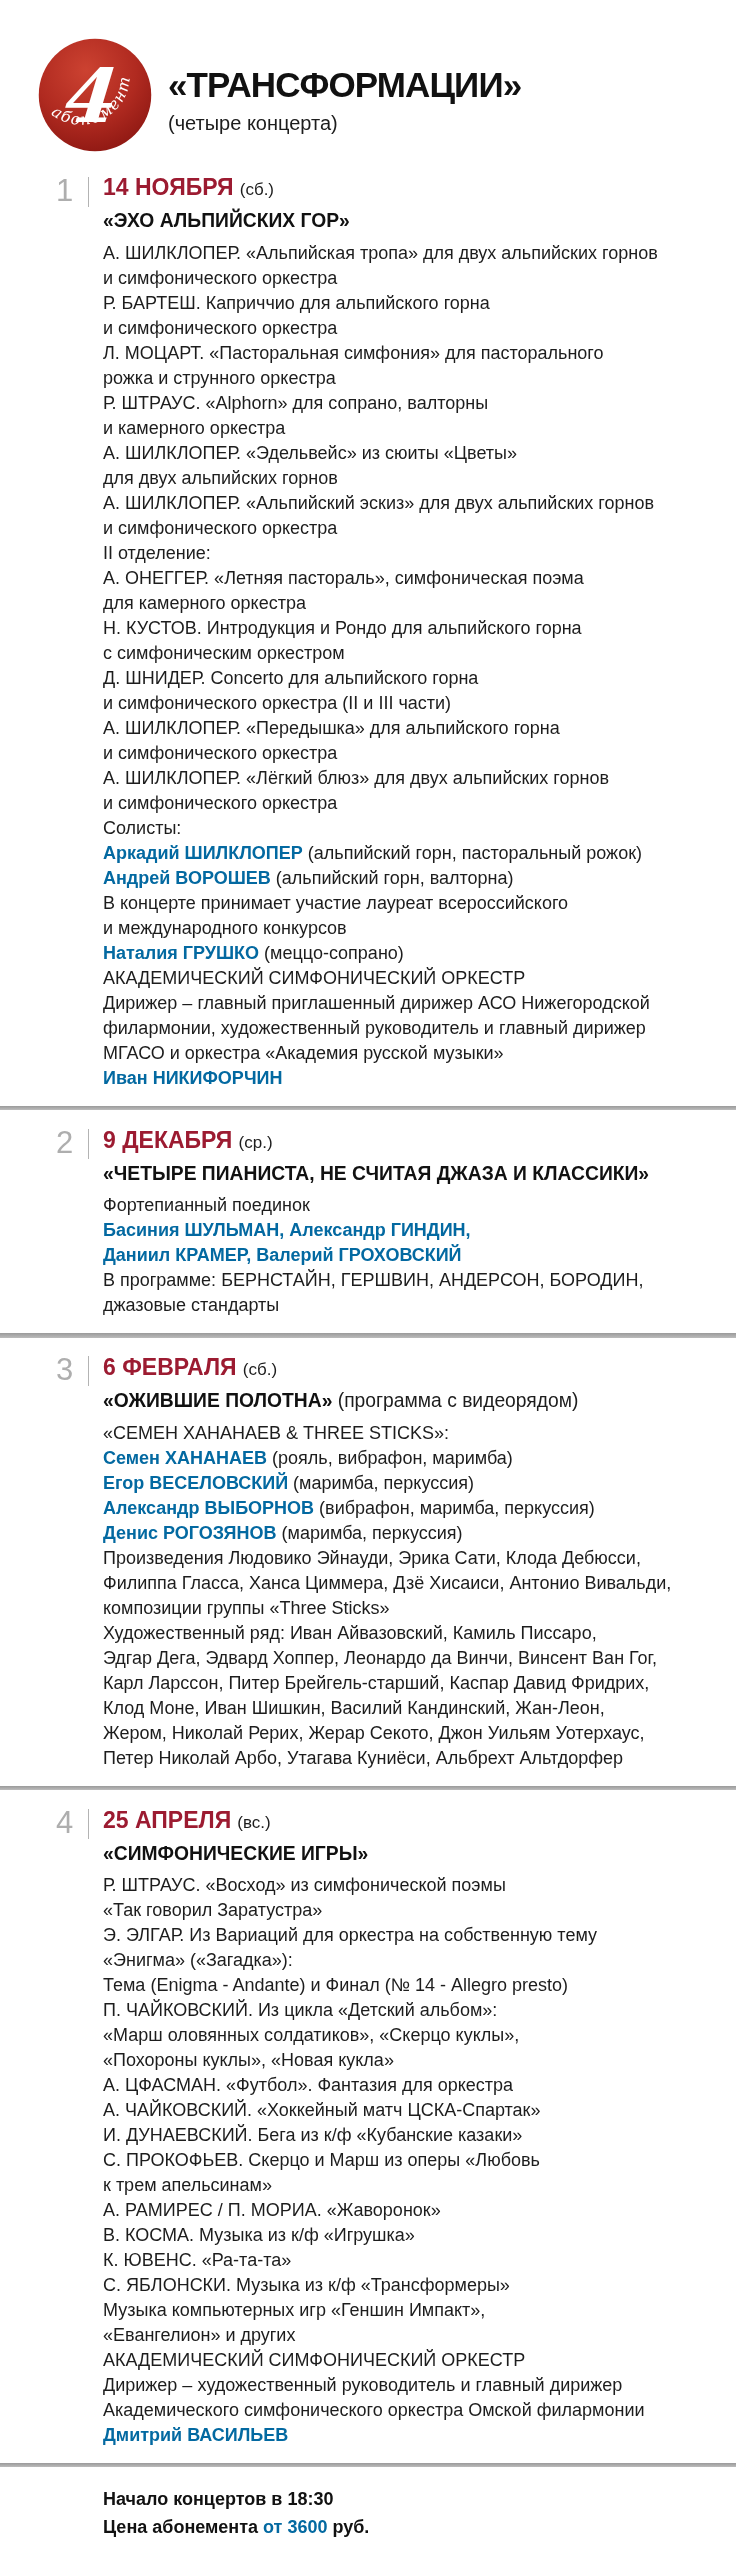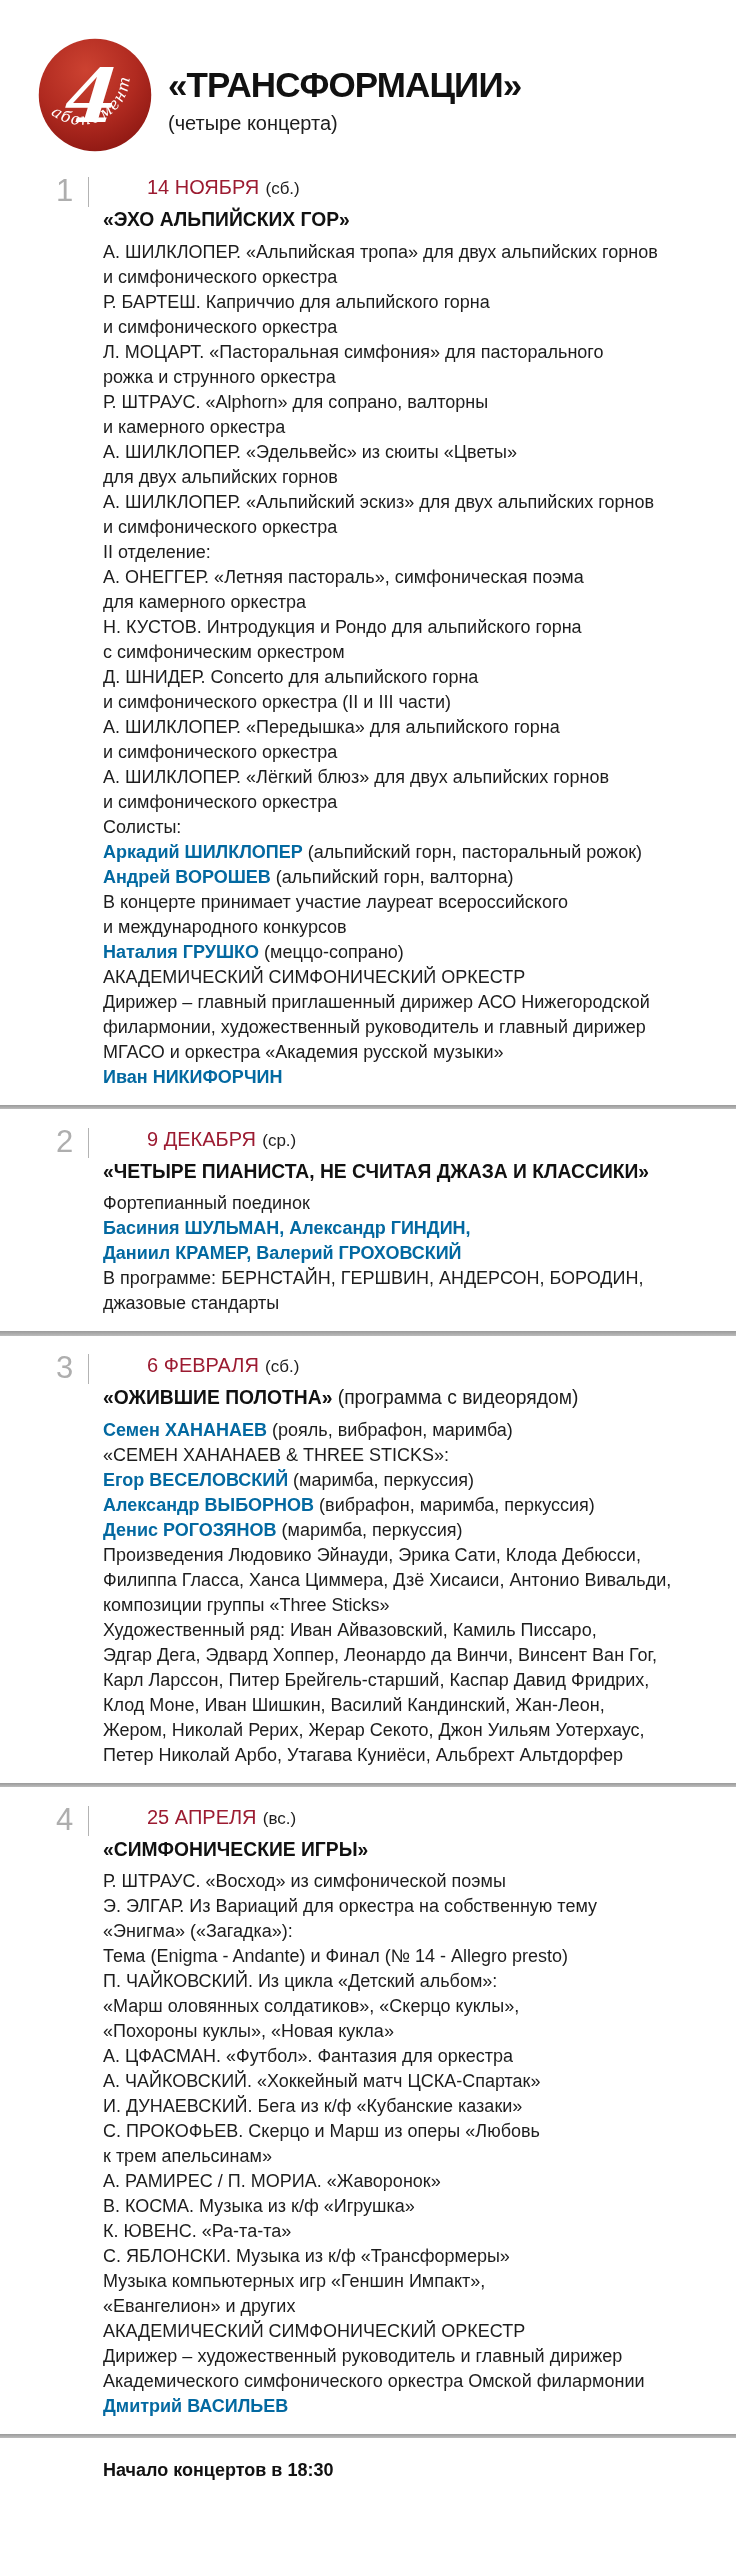--- a/index.html
+++ b/index.html
@@ -14,21 +14,21 @@
   .header-text{margin-left:15px;padding-top:30px;}
   .page-title{font-size:35px;font-weight:bold;letter-spacing:-0.9px;margin:0;line-height:1.05;color:#111;}
   .page-subtitle{font-size:20px;margin-top:8.7px;color:#1d1d1d;}
   
   main{margin-top:22.4px;}
   .concert{position:relative;padding-left:103px;}
   .numcol{position:absolute;left:56px;top:1.2px;display:flex;}
   .num{font-size:31px;line-height:27.4px;color:#aeaeae;font-weight:normal;}
   .bar{width:1.9px;height:30px;background:#b3b3b3;margin-left:14.3px;}
   .dateline{line-height:25px;white-space:nowrap;}
-  .date{font-size:20px;font-weight:normal;color:#9c1b31;margin-left:44px;}
+  .date{font-size:23px;font-weight:bold;color:#9c1b31;}
   .weekday{font-size:17px;color:#1d1d1d;margin-left:6.2px;font-weight:normal;}
   .ptitle{font-size:19.3px;font-weight:bold;margin-top:5px;line-height:24px;white-space:nowrap;color:#111;}
   .tnote{font-weight:normal;color:#1d1d1d;}
   .lines{margin-top:7.5px;}
   .line{font-size:18px;line-height:25px;white-space:nowrap;}
   .red{color:#0369a1;font-weight:bold;}
   .divider{height:4.4px;background:linear-gradient(#9a9a9a,#bcbcbc);margin:15px 0 17.5px 0;width:100%;}
   
   footer{padding-left:103px;padding-bottom:25px;}
   .fline{font-size:18px;font-weight:bold;line-height:28px;white-space:nowrap;color:#111;}
@@ -126,22 +126,22 @@
     <div class="divider"></div>
     <section class="concert">
       <div class="numcol">
         <div class="num">3</div>
         <div class="bar"></div>
       </div>
       <div class="content">
         <div class="dateline"><span class="date">6 ФЕВРАЛЯ</span><span class="weekday">(сб.)</span></div>
         <div class="ptitle"><span>«ОЖИВШИЕ ПОЛОТНА» </span><span class="tnote">(программа с видеорядом)</span></div>
         <div class="lines">
+          <div class="line"><span>«СЕМЕН ХАНАНАЕВ &amp; THREE STICKS»:</span></div>
           <div class="line"><span class="red">Семен ХАНАНАЕВ </span><span>(рояль, вибрафон, маримба)</span></div>
-          <div class="line"><span>«СЕМЕН ХАНАНАЕВ &amp; THREE STICKS»:</span></div>
           <div class="line"><span class="red">Егор ВЕСЕЛОВСКИЙ </span><span>(маримба, перкуссия)</span></div>
           <div class="line"><span class="red">Александр ВЫБОРНОВ </span><span>(вибрафон, маримба, перкуссия)</span></div>
           <div class="line"><span class="red">Денис РОГОЗЯНОВ </span><span>(маримба, перкуссия)</span></div>
           <div class="line"><span>Произведения Людовико Эйнауди, Эрика Сати, Клода Дебюсси,</span></div>
           <div class="line"><span>Филиппа Гласса, Ханса Циммера, Дзё Хисаиси, Антонио Вивальди,</span></div>
           <div class="line"><span>композиции группы «Three Sticks»</span></div>
           <div class="line"><span>Художественный ряд: Иван Айвазовский, Камиль Писсаро,</span></div>
           <div class="line"><span>Эдгар Дега, Эдвард Хоппер, Леонардо да Винчи, Винсент Ван Гог,</span></div>
           <div class="line"><span>Карл Ларссон, Питер Брейгель-старший, Каспар Давид Фридрих,</span></div>
           <div class="line"><span>Клод Моне, Иван Шишкин, Василий Кандинский, Жан-Леон,</span></div>
@@ -154,20 +154,21 @@
     <section class="concert">
       <div class="numcol">
         <div class="num">4</div>
         <div class="bar"></div>
       </div>
       <div class="content">
         <div class="dateline"><span class="date">25 АПРЕЛЯ</span><span class="weekday">(вс.)</span></div>
         <div class="ptitle"><span>«СИМФОНИЧЕСКИЕ ИГРЫ»</span></div>
         <div class="lines">
           <div class="line"><span>Р. ШТРАУС. «Восход» из симфонической поэмы</span></div>
+          <div class="line"><span>«Так говорил Заратустра»</span></div>
           <div class="line"><span>Э. ЭЛГАР. Из Вариаций для оркестра на собственную тему</span></div>
           <div class="line"><span>«Энигма» («Загадка»):</span></div>
           <div class="line"><span>Тема (Enigma - Andante) и Финал (№ 14 - Allegro presto)</span></div>
           <div class="line"><span>П. ЧАЙКОВСКИЙ. Из цикла «Детский альбом»:</span></div>
           <div class="line"><span>«Марш оловянных солдатиков», «Скерцо куклы»,</span></div>
           <div class="line"><span>«Похороны куклы», «Новая кукла»</span></div>
           <div class="line"><span>А. ЦФАСМАН. «Футбол». Фантазия для оркестра</span></div>
           <div class="line"><span>А. ЧАЙКОВСКИЙ. «Хоккейный матч ЦСКА-Спартак»</span></div>
           <div class="line"><span>И. ДУНАЕВСКИЙ. Бега из к/ф «Кубанские казаки»</span></div>
           <div class="line"><span>С. ПРОКОФЬЕВ. Скерцо и Марш из оперы «Любовь</span></div>
@@ -183,14 +184,15 @@
           <div class="line"><span>Академического симфонического оркестра Омской филармонии</span></div>
           <div class="line"><span class="red">Дмитрий ВАСИЛЬЕВ</span></div>
         </div>
       </div>
     </section>
     <div class="divider"></div>
   </main>
 
 <footer>
   <div class="fline">Начало концертов в 18:30</div>
+  <div class="fline"><span>Цена абонемента </span><span class="red">от 3600</span><span> руб.</span></div>
 </footer>
 
 
 </body></html>

